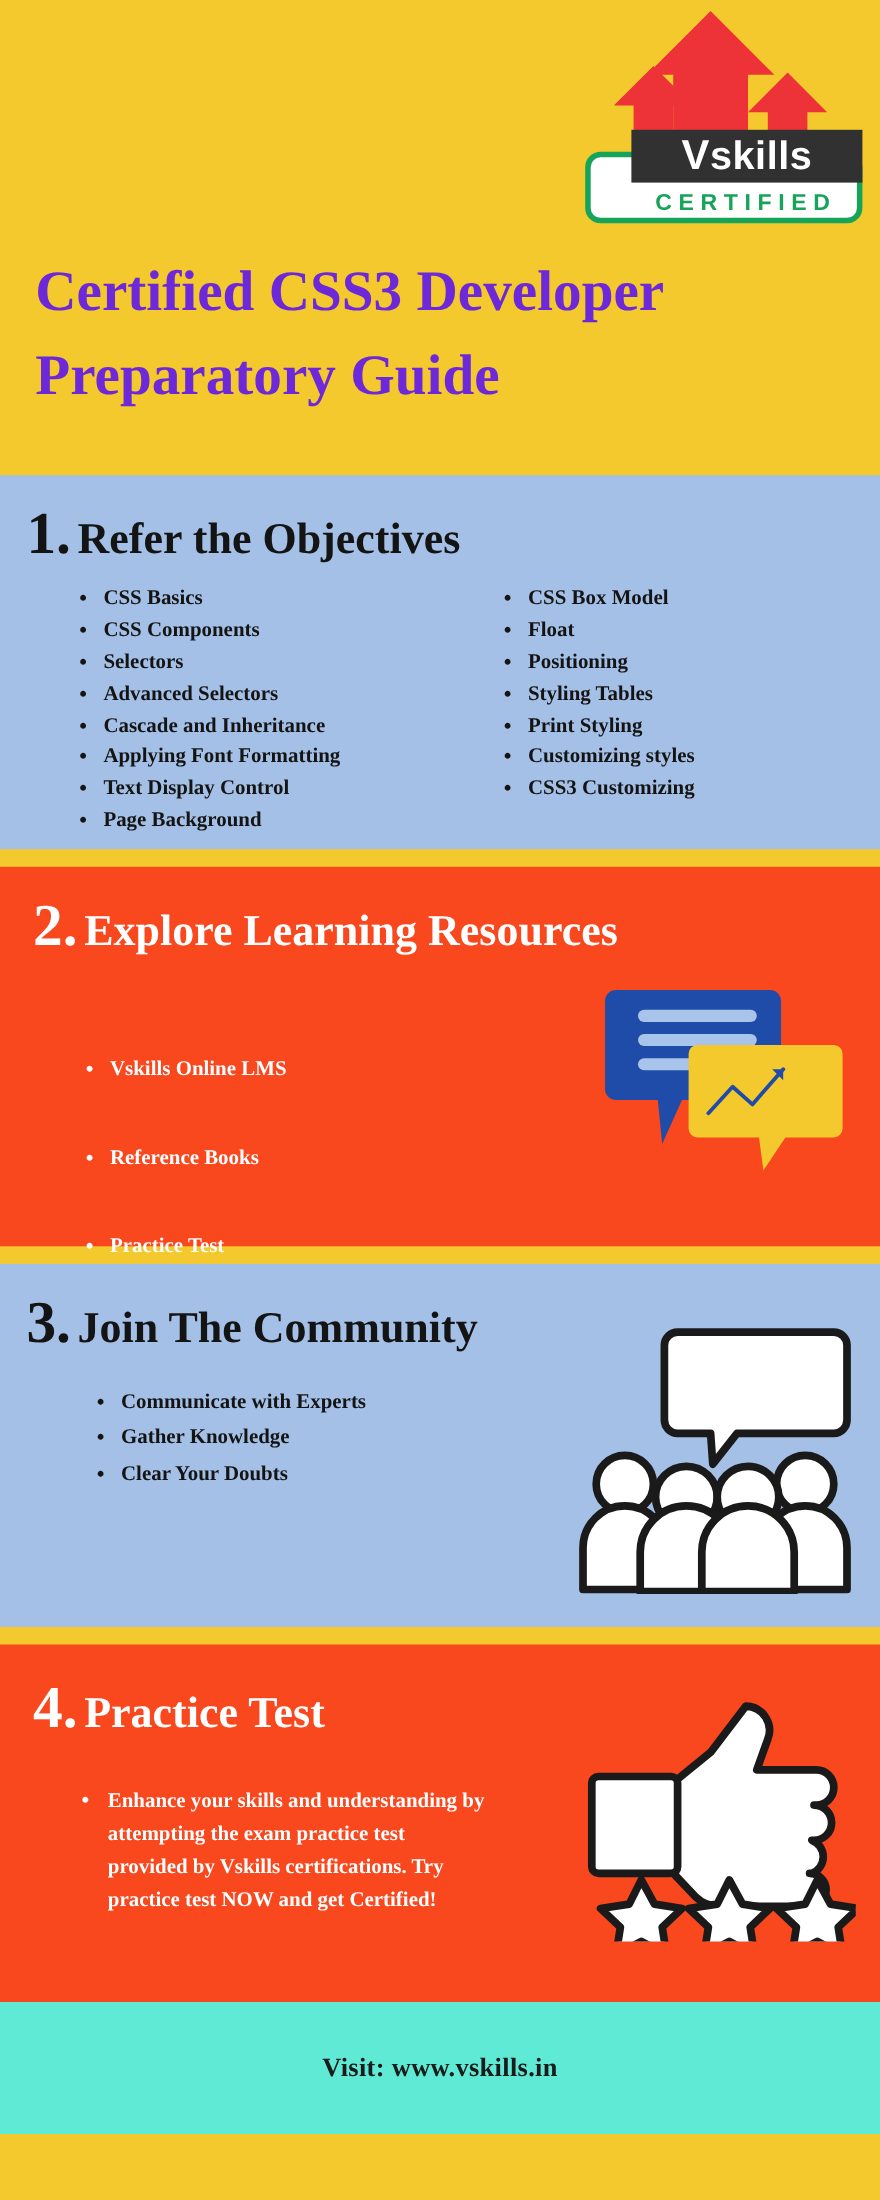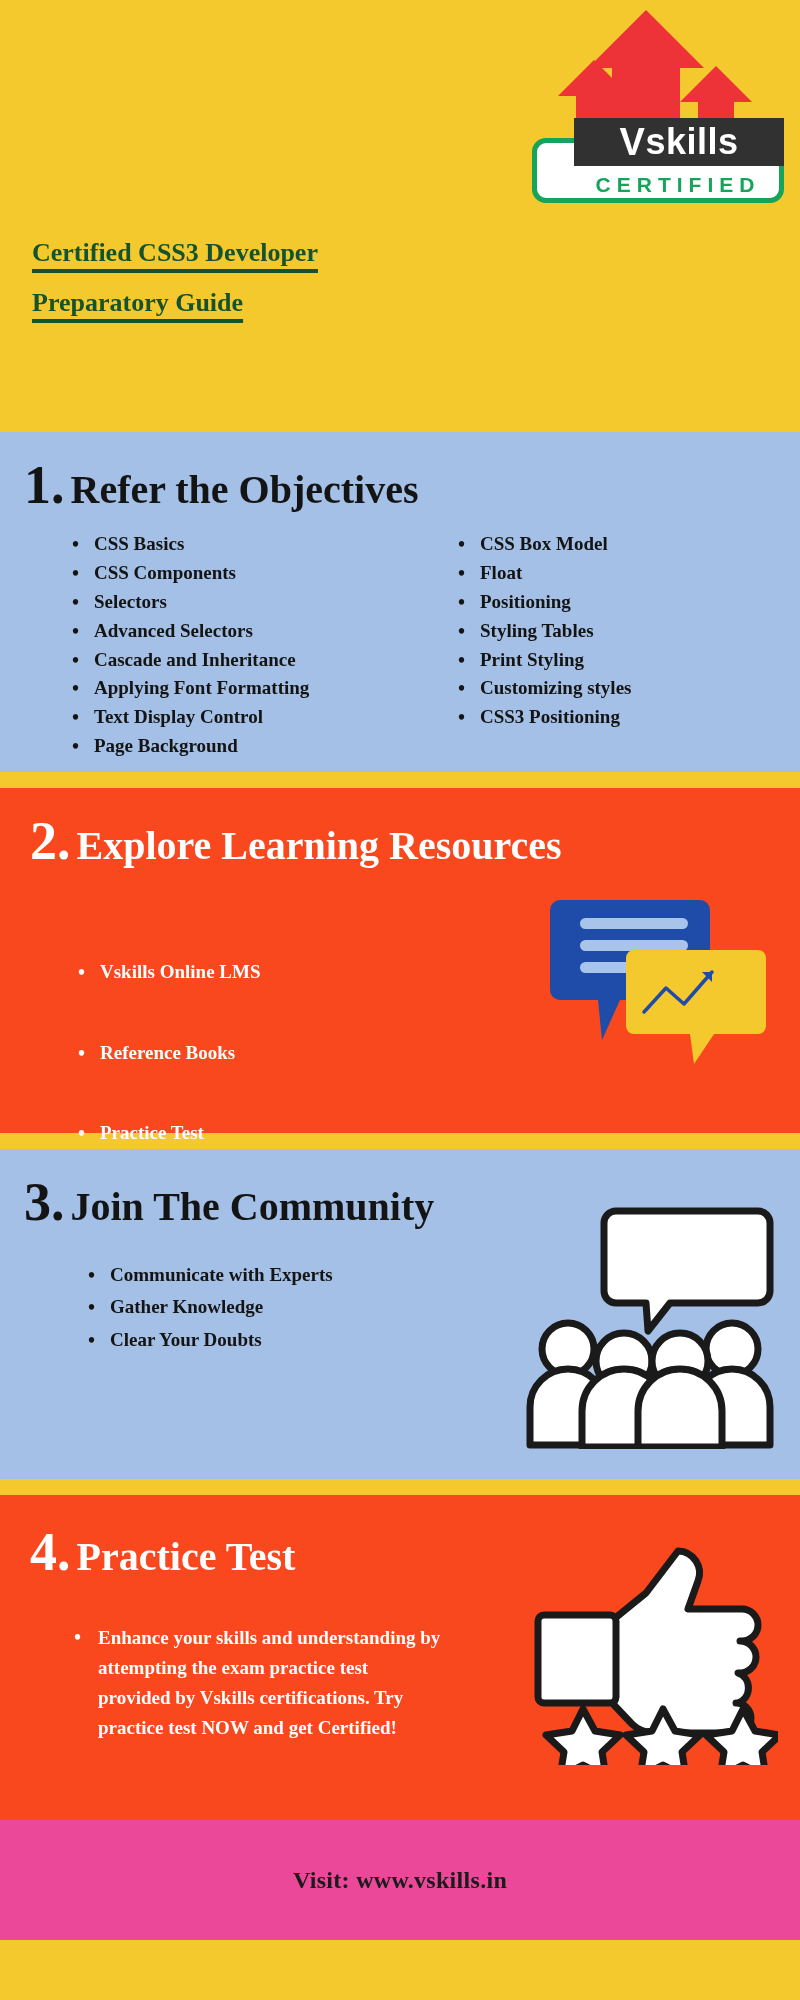--- a/index.html
+++ b/index.html
@@ -85,24 +85,23 @@
   .main-title {
     position: absolute;
     left: 32px;
     top: 240px;
     width: 700px;
   }
   .main-title .tline {
     display: block;
     font-family: "Liberation Serif", "DejaVu Serif", serif;
     font-weight: bold;
-    font-size: 26px;
-    color: #14532d;
+    font-size: 52px;
+    color: #6d28d9;
     line-height: 1.0;
-    text-decoration: underline;
     text-decoration-thickness: 4px;
     text-underline-offset: 8px;
     margin-bottom: 24px;
     white-space: nowrap;
   }
 
   
   .divider { width: 800px; background: #f3c92e; }
   .band { position: relative; width: 800px; }
   .band.blue { background: #a4c0e6; }
@@ -213,21 +212,21 @@
     content: "\2022";
     position: absolute; left: 0; top: -1px; font-size: 20px;
   }
   #sec4 .art { position: absolute; right: 22px; top: 40px; width: 250px; height: 230px; }
 
   
   .footer {
     position: relative;
     width: 800px;
     height: 120px;
-    background: #ec4899;
+    background: #5eead4;
     display: flex;
     align-items: center;
     justify-content: center;
   }
   .footer .ftext {
     font-family: "Liberation Serif", "DejaVu Serif", serif;
     font-weight: bold;
     font-size: 24px;
     color: #1b1b1b;
     letter-spacing: 0.3px;
@@ -290,21 +289,21 @@
         </ul>
       </div>
       <div class="col-b">
         <ul class="blist">
           <li>CSS Box Model</li>
           <li>Float</li>
           <li>Positioning</li>
           <li>Styling Tables</li>
           <li>Print Styling</li>
           <li>Customizing styles</li>
-          <li>CSS3 Positioning</li>
+          <li>CSS3 Customizing</li>
         </ul>
       </div>
     </div>
   </div>
 
   <div class="divider" style="height:16px"></div>
 
   <div class="band orange" id="sec2">
     <div class="sec-head">
       <span class="sec-num light">2</span>

